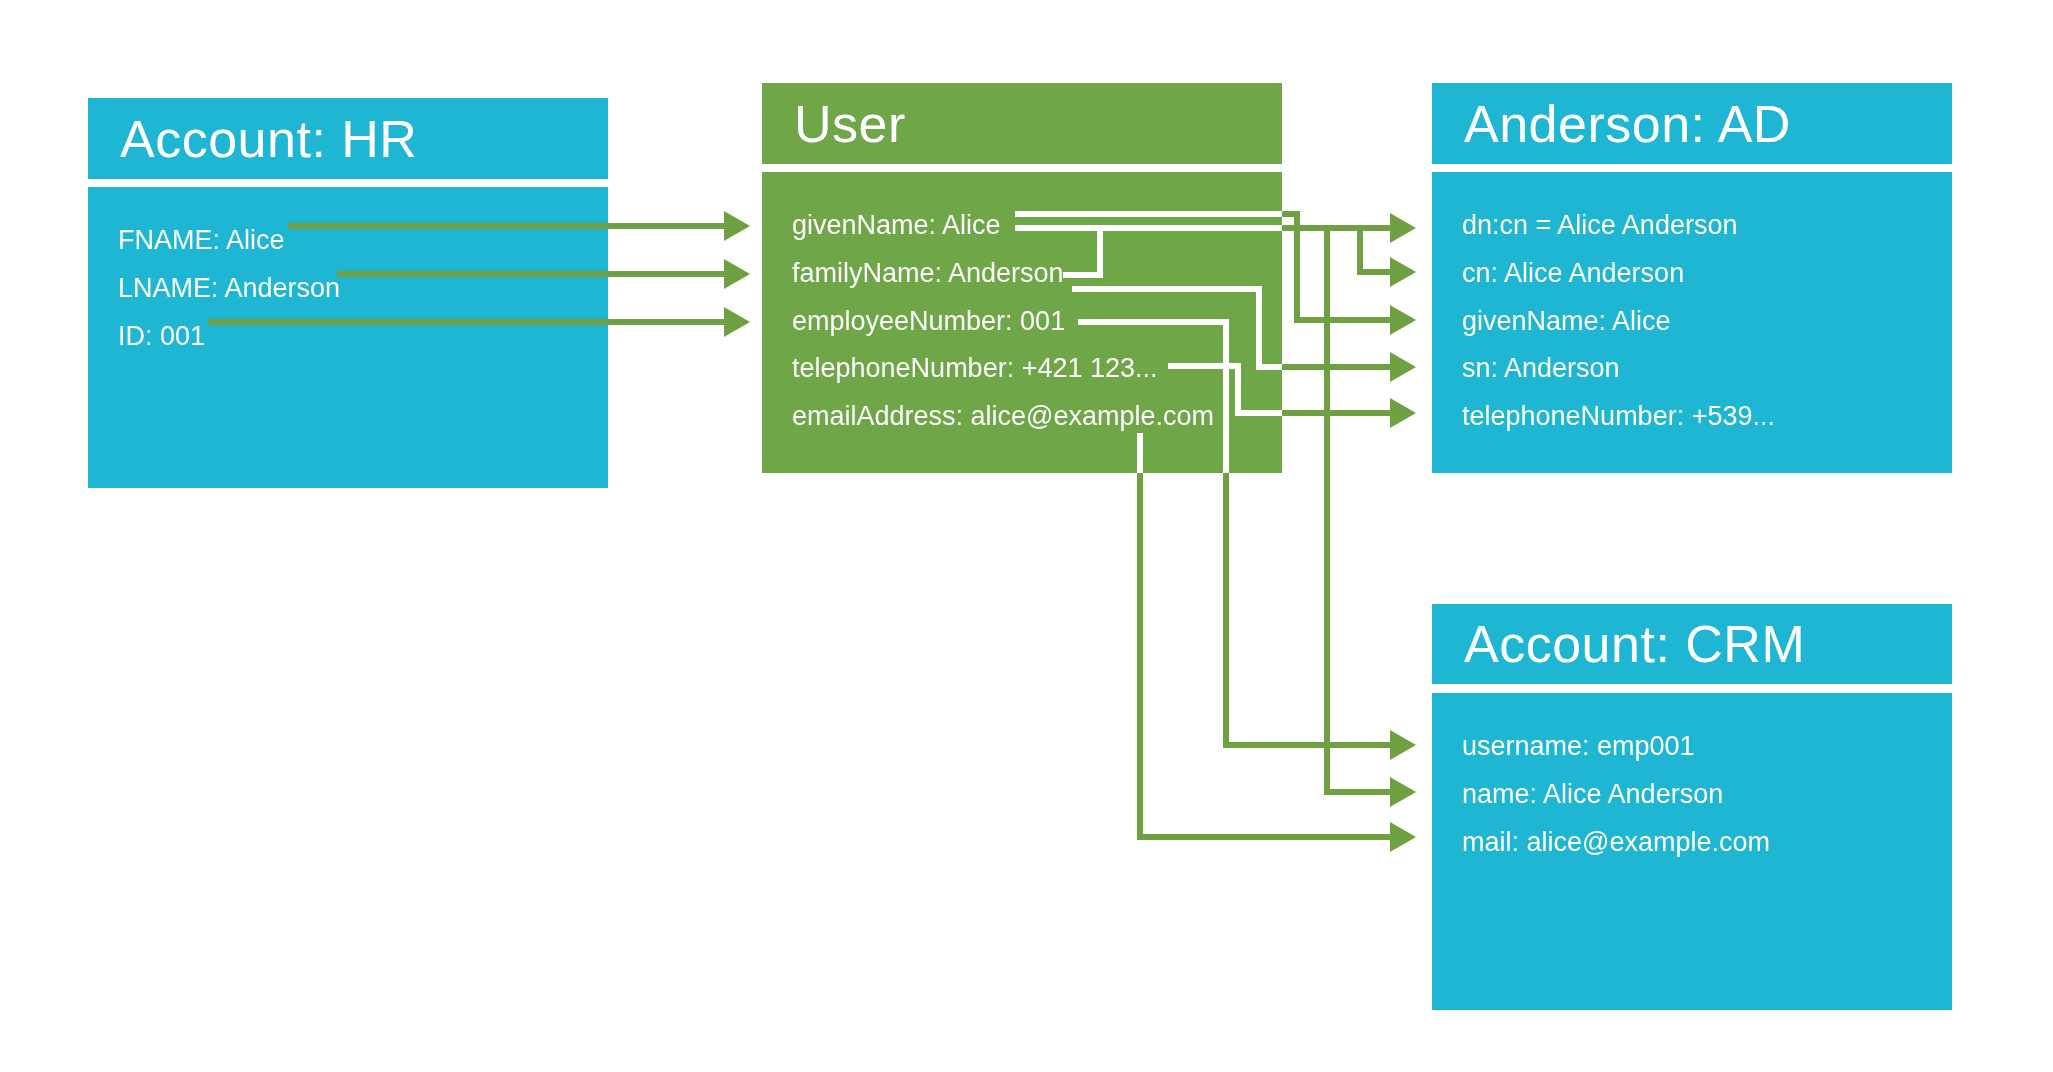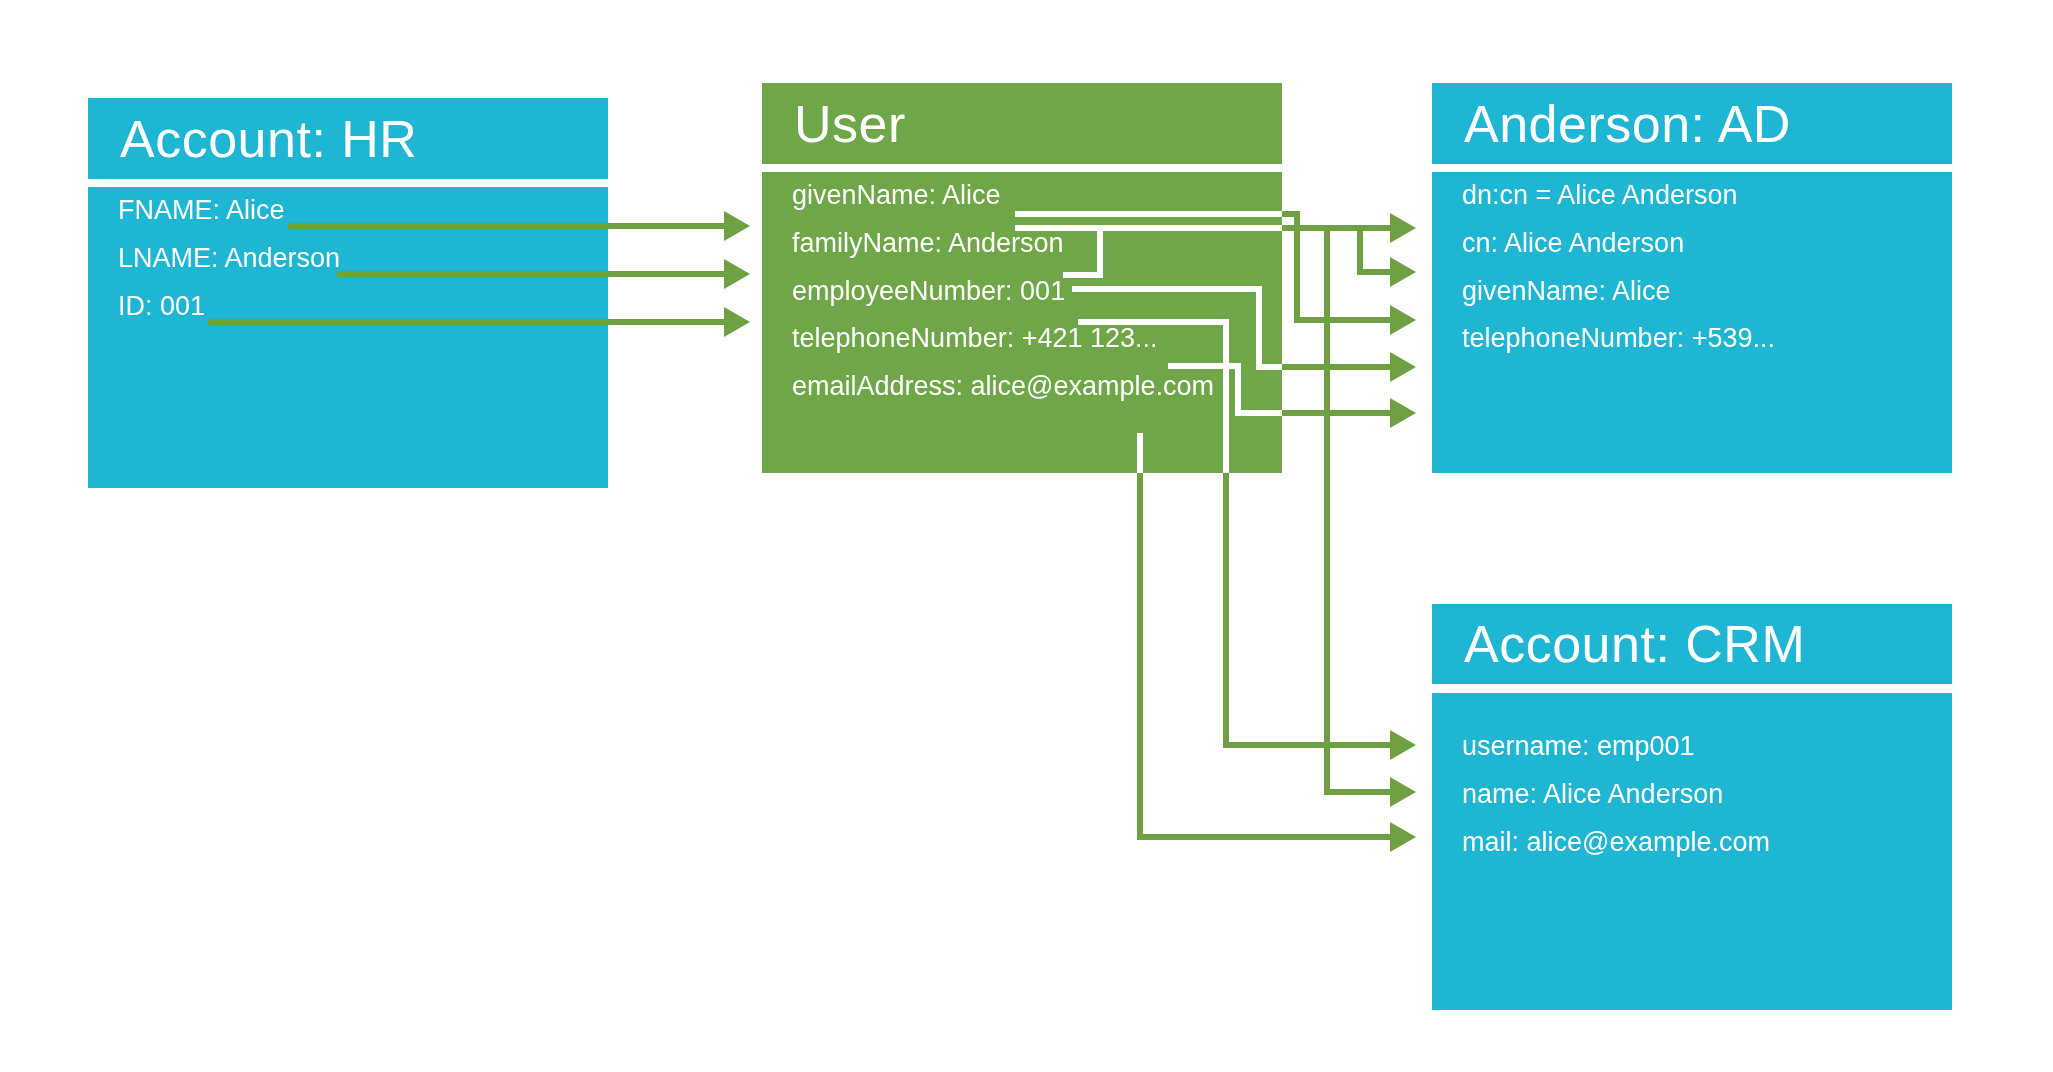--- a/index.html
+++ b/index.html
@@ -24,20 +24,21 @@
     height: 81px;
     display: flex;
     align-items: center;
     padding-left: 32px;
     color: var(--text);
     font-size: 52px;
     letter-spacing: 0.5px;
   }
   .box-body {
     margin-top: 8px;
+    padding-top: 30px;
     padding-left: 30px;
     color: var(--text);
     font-size: 27px;
   }
   .cyan-bg  { background: var(--cyan); }
   .green-bg { background: var(--green-box); }
   .row { height: 47.7px; display: flex; align-items: center; white-space: nowrap; }
   
   .gl-h, .gl-v { position: absolute; background: var(--green-line); }
   .wl-h, .wl-v { position: absolute; background: #FFFFFF; }
@@ -81,20 +82,21 @@
   </div>
 
   <div class="box" style="left:1432px; top:83px;">
     <div class="box-header cyan-bg">
       <span>Anderson: AD</span>
     </div>
     <div class="box-body cyan-bg" style="height:301px;">
       <div class="row">dn:cn = Alice Anderson</div>
       <div class="row">cn: Alice Anderson</div>
       <div class="row">givenName: Alice</div>
+      <div class="row">sn: Anderson</div>
       <div class="row">telephoneNumber: +539...</div>
     </div>
   </div>
 
   <div class="box" style="left:1432px; top:604px;">
     <div class="box-header cyan-bg" style="height:80px;">
       <span>Account: CRM</span>
     </div>
     <div class="box-body cyan-bg" style="margin-top:9px; height:317px; padding-top:30px;">
       <div class="row">username: emp001</div>

